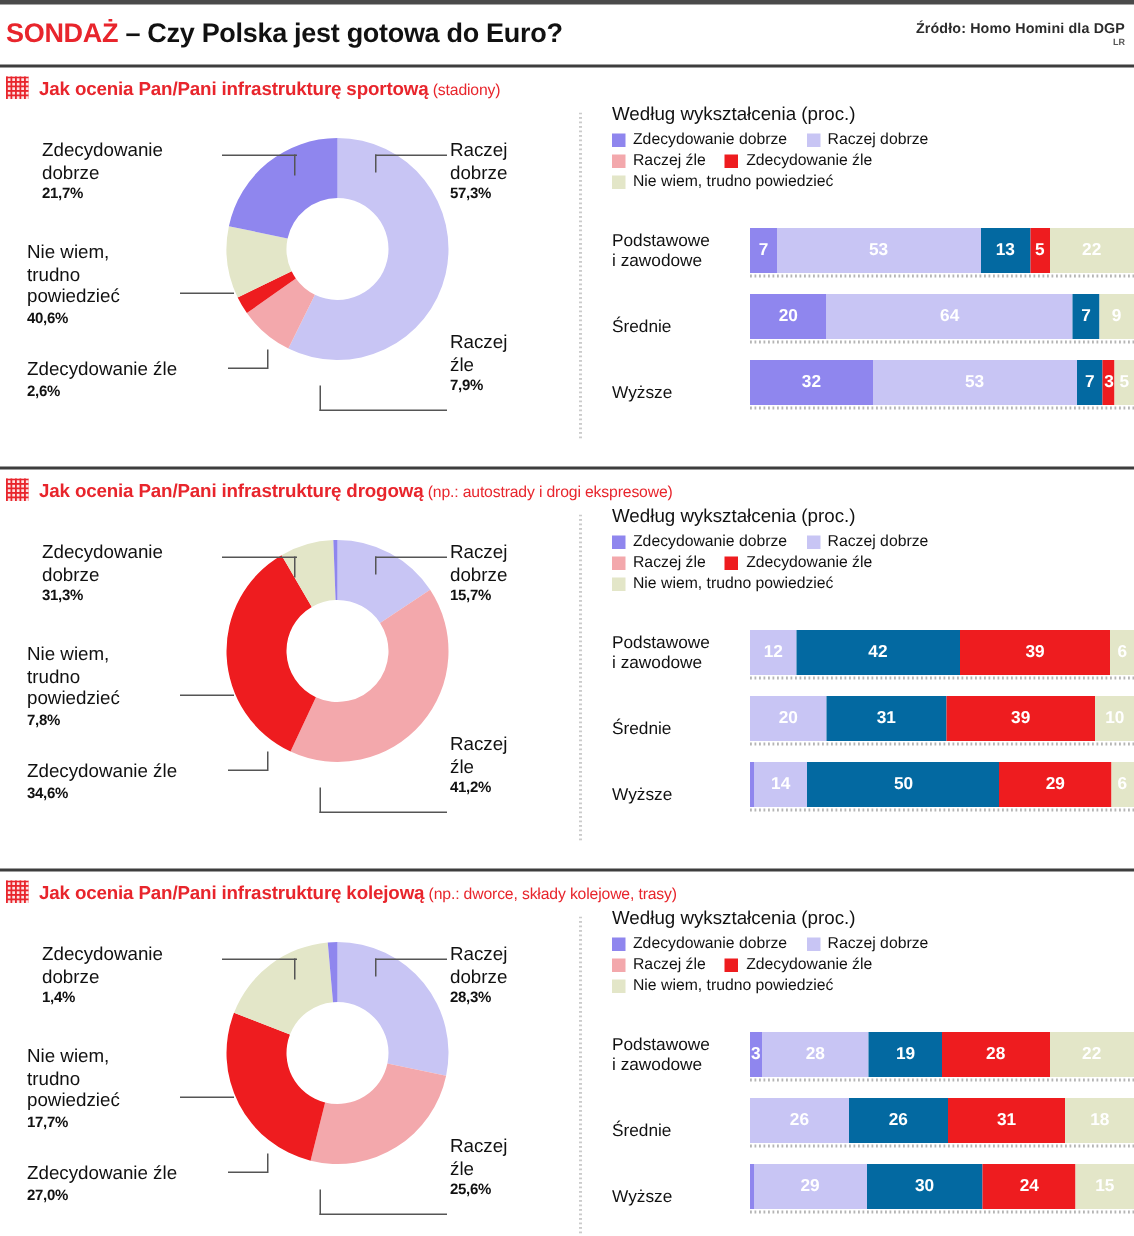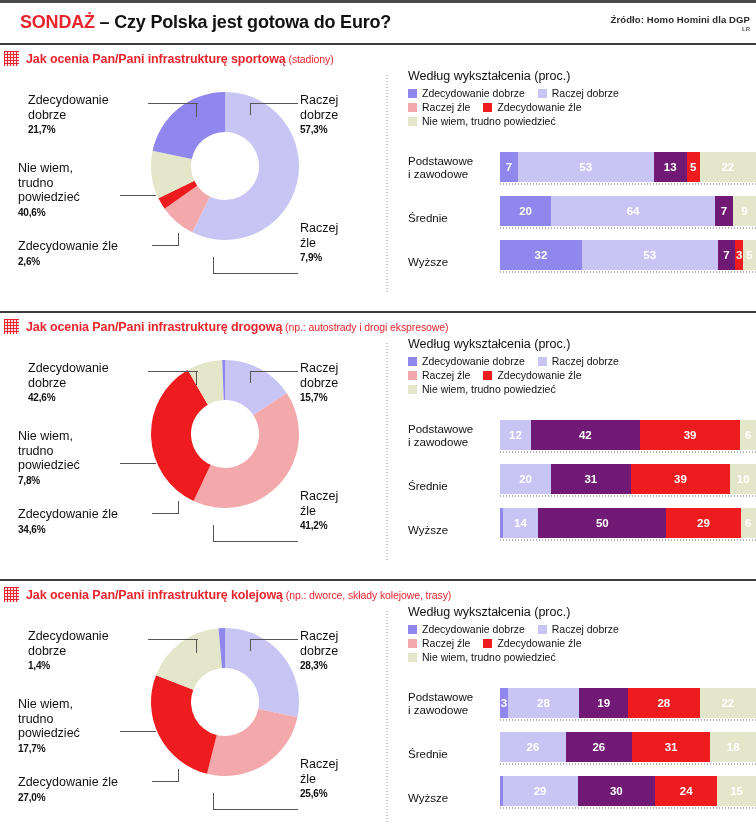--- a/index.html
+++ b/index.html
@@ -9,21 +9,21 @@
     font-family: "Liberation Sans", sans-serif;
     color: #1a1a1a;
     overflow: hidden;
     position: relative;
   }
 
   
   .top-rule { height: 3px; background: #4a4a4a; width: 100%; }
   .header {
     display: flex; align-items: flex-start; justify-content: space-between;
-    padding: 9px 6px 0 20px;
+    padding: 9px 6px 0 4px;
     height: 40px;
   }
   .headline { font-size: 18px; font-weight: bold; letter-spacing: -0.2px; white-space: nowrap; }
   .headline .sondaz { color: #e8252c; }
   .headline .rest { color: #111; }
   .source-wrap { text-align: right; padding-top: 2px; }
   .source { font-size: 9.5px; font-weight: bold; color: #2b2b2b; letter-spacing: 0.1px;}
   .source-sub { font-size: 6px; font-weight: bold; color: #555; margin-top: 1px; }
 
   
@@ -83,21 +83,21 @@
     position: absolute; left: 0; right: 0; bottom: -3px; height: 2px;
     background-image: linear-gradient(to right, #b5b5b5 1px, transparent 1px);
     background-size: 3px 2px;
   }
   .seg { height: 30px; display: flex; align-items: center; justify-content: center;
          color: #fff; font-size: 11.5px; font-weight: bold; overflow: hidden; }
 
   
   .c-zd { background: #8f86ee; }
   .c-rd { background: #c8c5f4; }
-  .c-rz { background: #701a75; }
+  .c-rz { background: #0369a1; }
   .c-zz { background: #ee1c1f; }
   .c-nw { background: #e3e6c8; }
 </style>
 </head>
 <body>
 
 <div class="top-rule"></div>
 
 <div class="header">
   <div class="headline">
@@ -229,21 +229,21 @@
               <path d="M75 1 A74 74 0 0 1 136.76208337033847 34.23917250894729 L103.37717344042579 56.27205223384065 A34 34 0 0 0 75 41 Z" fill="#c8c5f4"></path>
               <path d="M136.76208337033847 34.23917250894729 A74 74 0 0 1 43.67353145181642 142.04216858291255 L60.606757694077814 105.80315853809495 A34 34 0 0 0 103.37717344042579 56.27205223384065 Z" fill="#f3a8ac"></path>
               <path d="M43.67353145181642 142.04216858291255 A74 74 0 0 1 37.69811287144199 11.089365386906707 L57.86129510309497 45.63565436695714 A34 34 0 0 0 60.606757694077814 105.80315853809495 Z" fill="#ee1c1f"></path>
               <path d="M37.69811287144199 11.089365386906707 A74 74 0 0 1 72.208135941775 1.052684328094827 L73.71725164892365 41.02420631290843 A34 34 0 0 0 57.86129510309497 45.63565436695714 Z" fill="#e3e6c8"></path>
               <path d="M72.208135941775 1.052684328094827 A74 74 0 0 1 75.00000000000006 1 L75.00000000000003 41 A34 34 0 0 0 73.71725164892365 41.02420631290843 Z" fill="#8f86ee"></path>
             </svg>
           </div>
           <div class="leader" style="left: 148px; top: 34px; width: 50px; height: 1px;"></div>
           <div class="leader" style="left: 196px; top: 34px; width: 1px; height: 14px;"></div>
           <div class="plabel" style="left: 28px; top: 24px;"><span class="ptext">Zdecydowanie
-dobrze</span><span class="v">42,6%</span></div>
+dobrze</span><span class="v">31,3%</span></div>
           <div class="leader" style="left: 250px; top: 34px; width: 48px; height: 1px;"></div>
           <div class="leader" style="left: 250px; top: 34px; width: 1px; height: 12px;"></div>
           <div class="plabel" style="left: 300px; top: 24px;"><span class="ptext">Raczej
 dobrze</span><span class="v">15,7%</span></div>
           <div class="leader" style="left: 120px; top: 126px; width: 36px; height: 1px;"></div>
           <div class="plabel" style="left: 18px; top: 92px;"><span class="ptext">Nie wiem,
 trudno
 powiedzieć</span><span class="v">7,8%</span></div>
           <div class="leader" style="left: 152px; top: 176px; width: 26px; height: 1px;"></div>
           <div class="leader" style="left: 178px; top: 164px; width: 1px; height: 13px;"></div>

